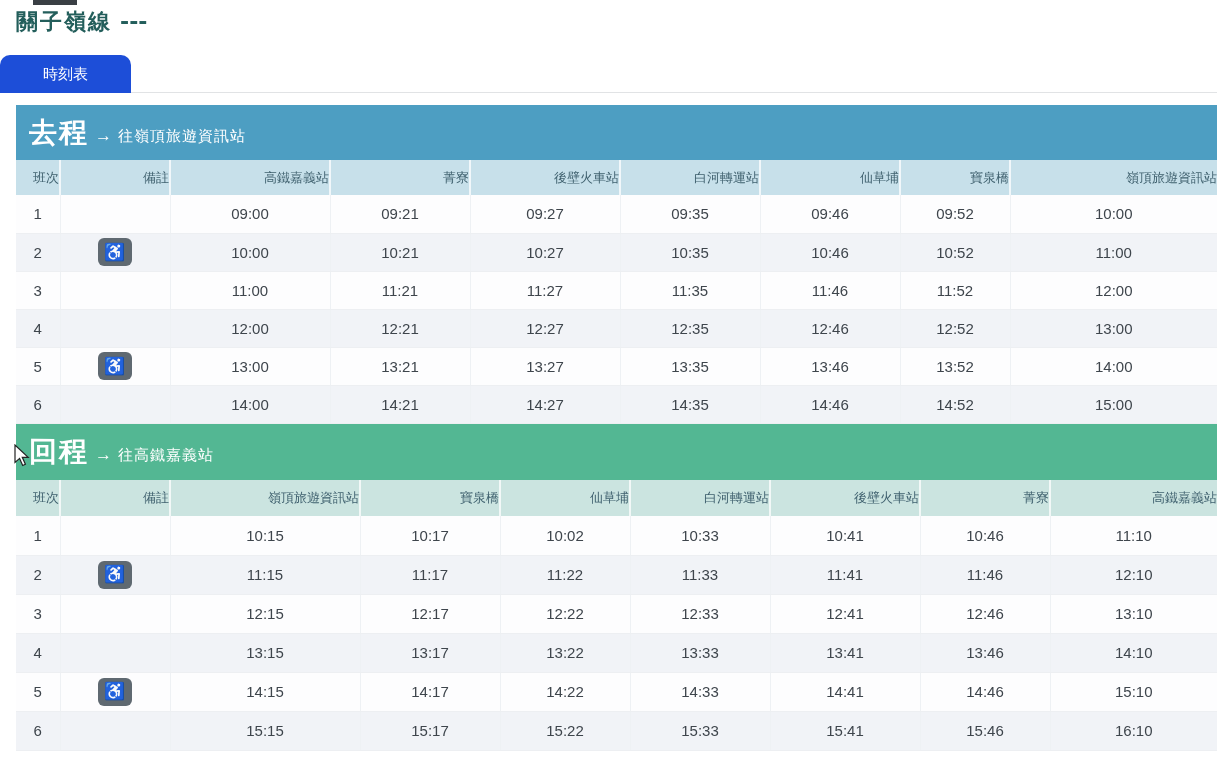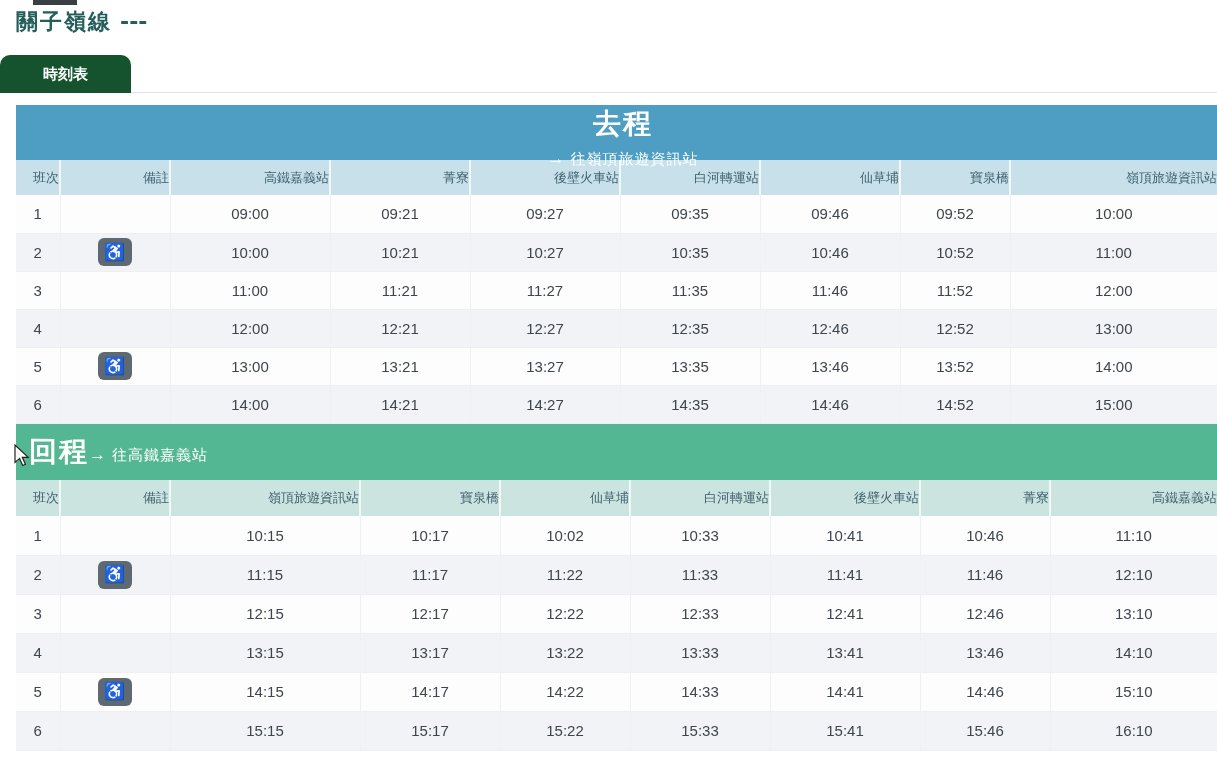--- a/index.html
+++ b/index.html
@@ -13,32 +13,32 @@
   
   .page-title { position:absolute; left:16px; top:7px; font-family:"DejaVu Serif", serif;
     font-size:22px; font-weight:bold; color:#235e5b; letter-spacing:2px; white-space:nowrap; }
   .page-title .suffix { margin-left:8px; letter-spacing:0; }
 
   
   .tabbar { position:absolute; left:0; top:55px; width:1217px; height:38px;
     border-bottom:1px solid #e1e3e5; display:flex; }
   .tab { width:131px; height:38px; line-height:38px; text-align:center; font-size:15px;
     color:#54595e; cursor:pointer; }
-  .tab.active { background:#14532d; color:#fff; font-weight:bold; border-radius:10px 10px 0 0; }
+  .tab.active { background:#1d4ed8; color:#fff; font-weight:normal; border-radius:10px 10px 0 0; }
 
   
   .route-section { position:absolute; left:16px; width:1201px; }
   .sec0 { top:105px; }
   .sec1 { top:424px; }
 
   .band { width:1201px; display:flex; align-items:center; color:#fff; padding-left:13px; }
-  .sec0 .band { height:55px; background:#4d9ec2;flex-direction:column; }
+  .sec0 .band { height:55px; background:#4d9ec2; }
   .sec1 .band { height:56px; background:#53b793; }
   .band-title { font-size:28px; font-weight:bold; letter-spacing:2px; }
-  .band-sub { font-size:15px; margin-left:0; margin-top:6px; letter-spacing:1px; }
+  .band-sub { font-size:15px; margin-left:6px; margin-top:6px; letter-spacing:1px; }
   .band-sub .arrow { font-size:17px; margin-right:5px; }
 
   table { border-collapse:collapse; table-layout:fixed; width:1201px; }
   thead th { font-weight:normal; font-size:13px; color:#3f606e; text-align:right; }
   .sec0 thead th { background:#c7e0ea; height:35px; }
   .sec1 thead th { background:#cbe4e0; height:36px; }
   thead th + th { border-left:2px solid rgba(255,255,255,0.75); }
 
   tbody td { text-align:center; font-size:15px; color:#3e454c;
     border-bottom:1px solid #edeff2; background:#fdfdfe; }

